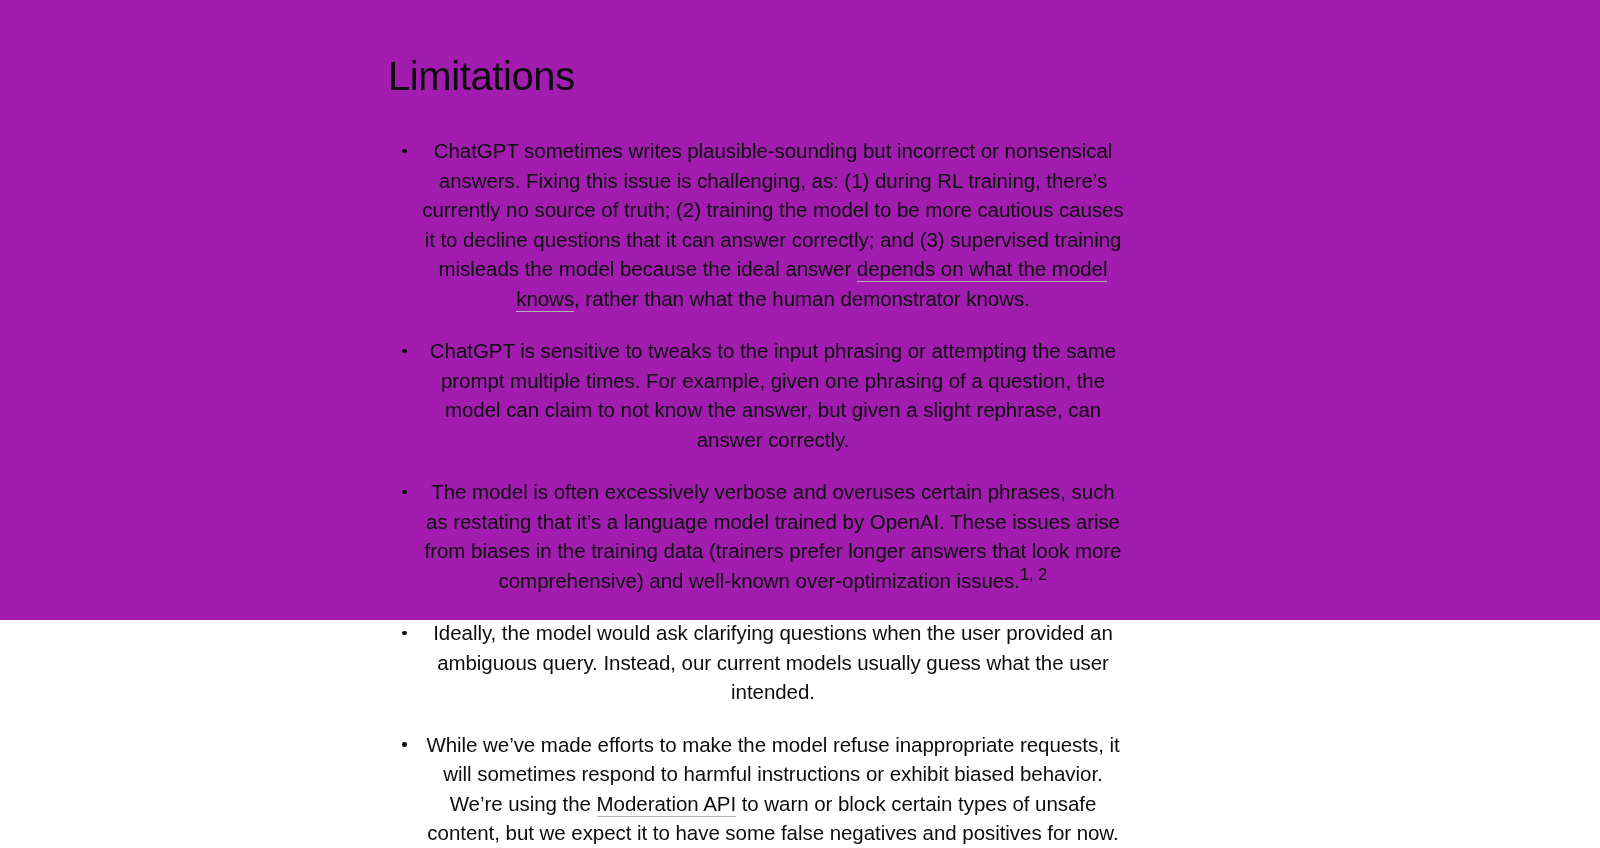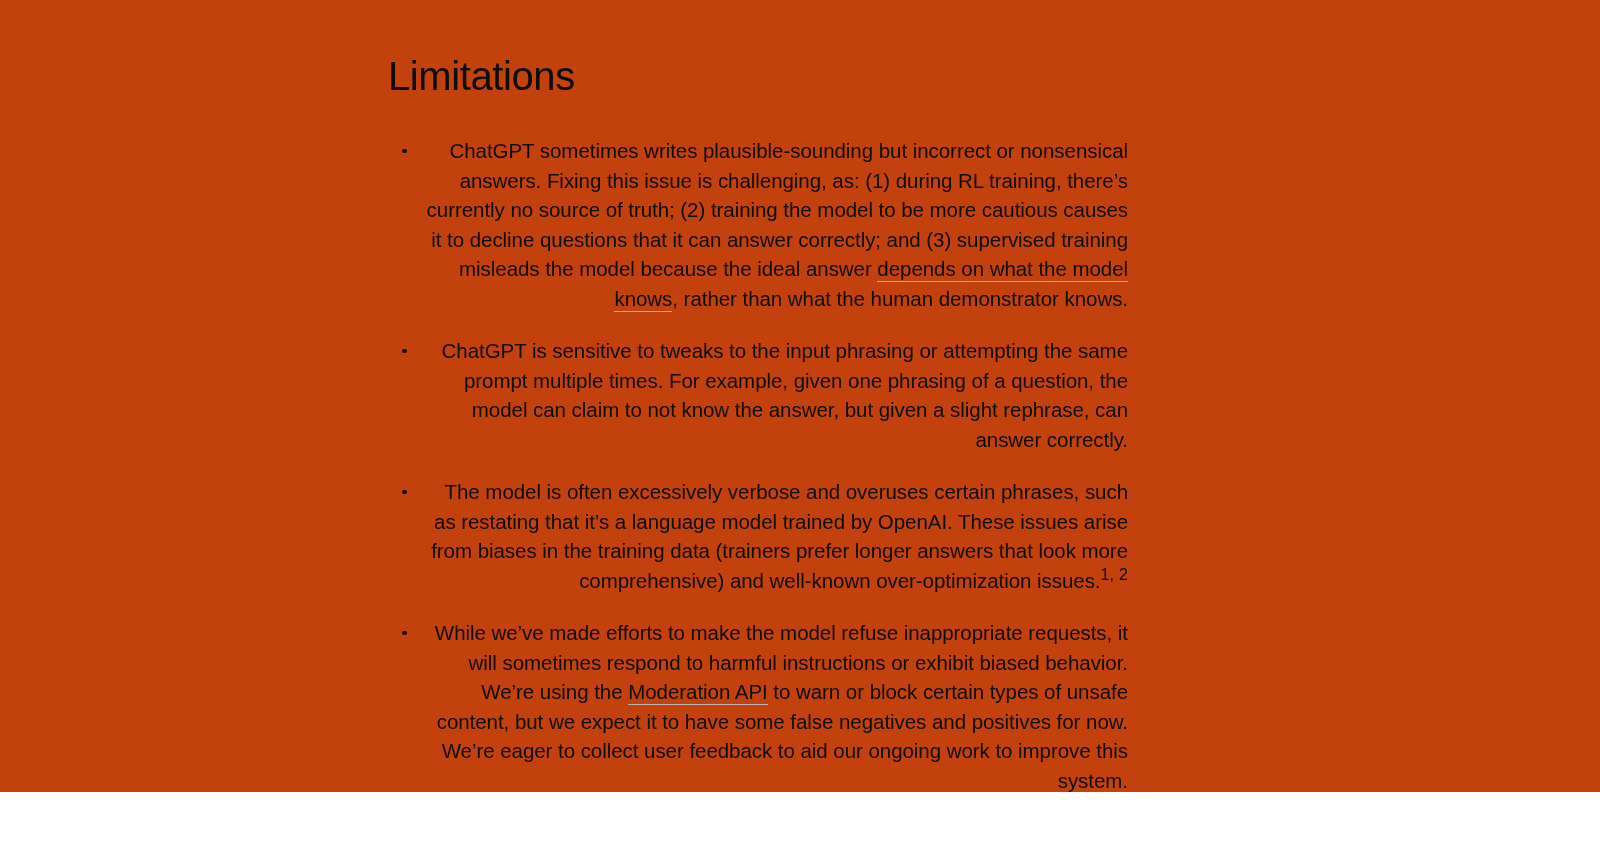--- a/index.html
+++ b/index.html
@@ -13,22 +13,22 @@
     height: 848px;
     font-family: "Liberation Sans", sans-serif;
     color: #000000;
     -webkit-font-smoothing: antialiased;
     overflow: hidden;
   }
 
   .page {
     position: relative;
     width: 1600px;
-    height: 792px;
-    background: #c2410c;
+    height: 620px;
+    background: #a21caf;
   }
 
   
   .content {
     position: absolute;
     left: 388px;
     top: 52px;
     width: 740px;
   }
 
@@ -49,21 +49,21 @@
   }
 
   .bullet-item {
     position: relative;
     padding-left: 30px;
     margin: 0 0 23px 0;
     font-size: 20.5px;
     line-height: 29.5px;
     letter-spacing: -0.05px;
     color: #0d0d0d;
-    text-align: right;
+    text-align: center;
   }
 
   .bullet-item:last-child {
     margin-bottom: 0;
   }
 
   .bullet-item .dot {
     position: absolute;
     left: 14px;
     top: 12.5px;
@@ -108,18 +108,22 @@
         <li class="bullet-item">
           <span class="dot"></span>
           <span class="bullet-text"><span>ChatGPT is sensitive to tweaks to the input phrasing or attempting the same prompt multiple times. For example, given one phrasing of a question, the model can claim to not know the answer, but given a slight rephrase, can answer correctly.</span></span>
         </li>
         <li class="bullet-item">
           <span class="dot"></span>
           <span class="bullet-text"><span>The model is often excessively verbose and overuses certain phrases, such as restating that it’s a language model trained by OpenAI. These issues arise from biases in the training data (trainers prefer longer answers that look more comprehensive) and well-known over-optimization issues.</span><sup class="footnote-ref">1, 2</sup></span>
         </li>
         <li class="bullet-item">
           <span class="dot"></span>
+          <span class="bullet-text"><span>Ideally, the model would ask clarifying questions when the user provided an ambiguous query. Instead, our current models usually guess what the user intended.</span></span>
+        </li>
+        <li class="bullet-item">
+          <span class="dot"></span>
           <span class="bullet-text"><span>While we’ve made efforts to make the model refuse inappropriate requests, it will sometimes respond to harmful instructions or exhibit biased behavior. We’re using the </span><a class="inline-link">Moderation API</a><span> to warn or block certain types of unsafe content, but we expect it to have some false negatives and positives for now. We’re eager to collect user feedback to aid our ongoing work to improve this system.</span></span>
         </li>
       </ul>
 
   </div>
 </div>
 
 </body></html>

